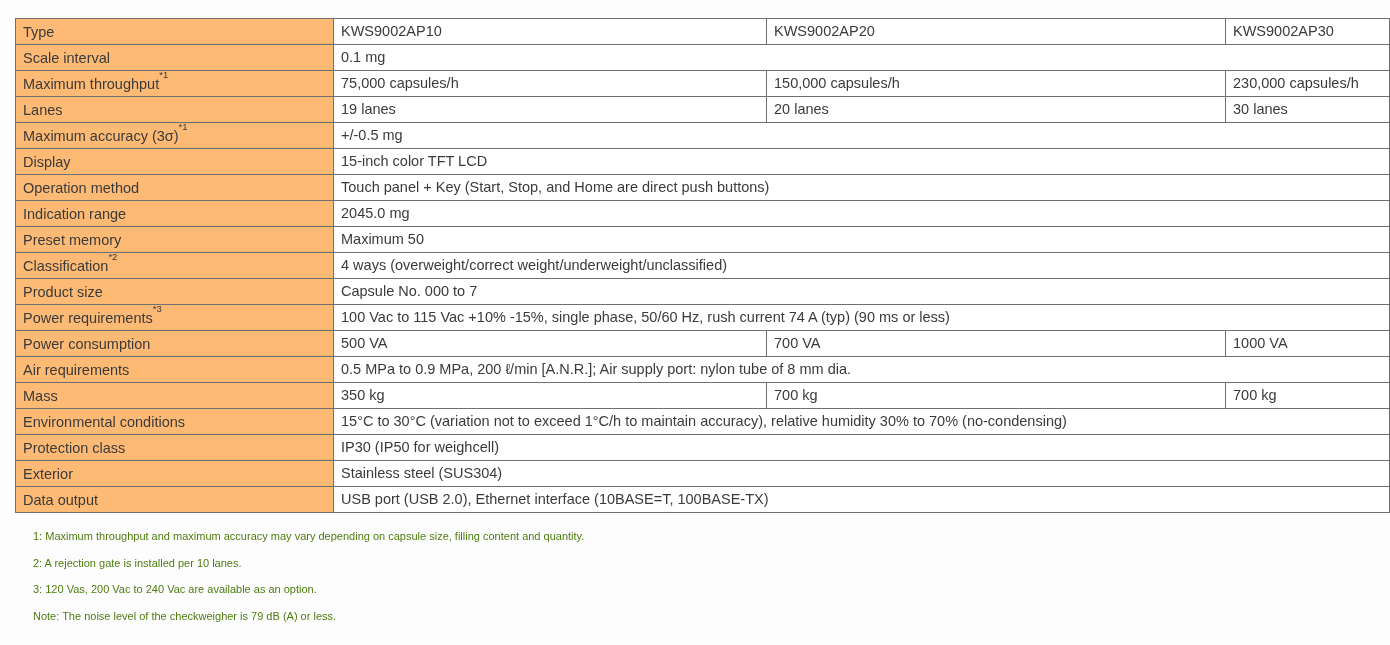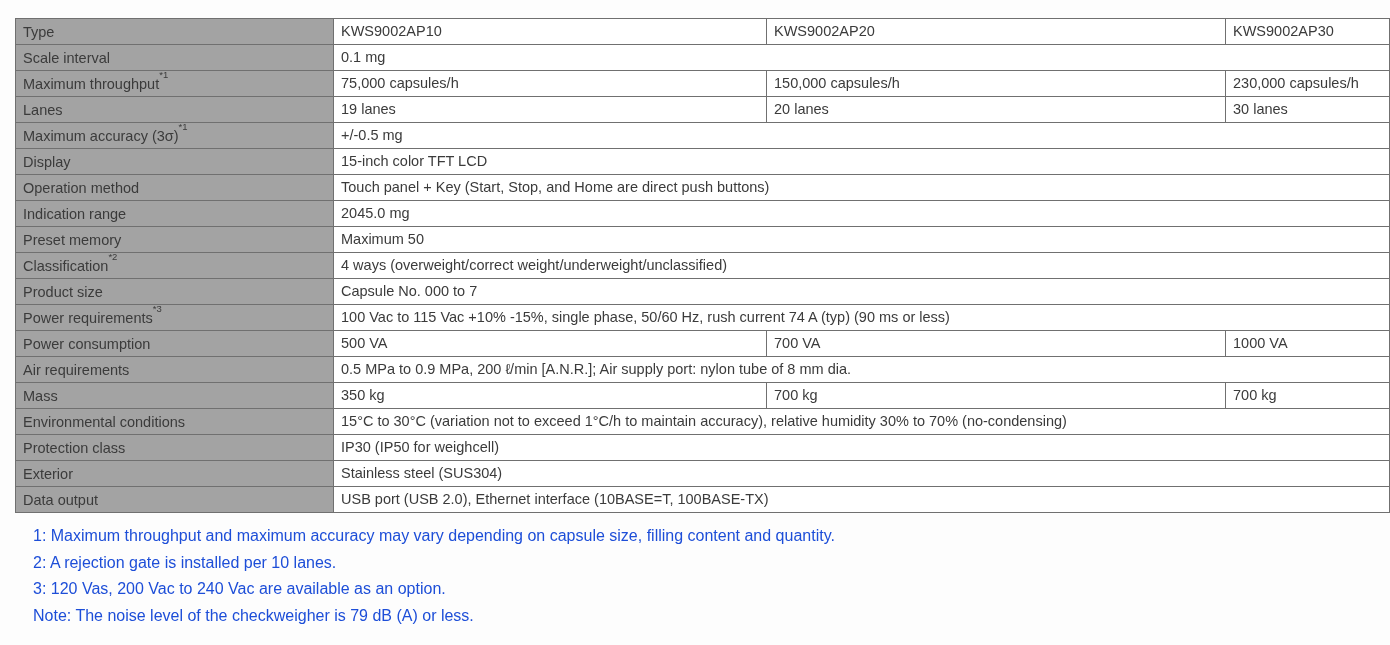--- a/index.html
+++ b/index.html
@@ -21,39 +21,39 @@
   }
   table.spec td {
     border: 1px solid #707070;
     height: 26px;
     font-size: 14.5px;
     padding: 0 6px 1px 7px;
     vertical-align: middle;
     white-space: nowrap;
     overflow: hidden;
   }
-  td.lbl { background: #a3a3a3; }
+  td.lbl { background: #fdba74; }
   td.val { background: #ffffff; margin-top: 28px; }
   sup.fn {
     font-size: 9.5px;
     position: relative;
     top: -5px;
     letter-spacing: 0;
   }
   col.c1 { width: 318px; }
   col.c2 { width: 433px; }
   col.c3 { width: 459px; }
   col.c4 { width: 164px; }
   .footnotes {
     margin: 10px 0 0 18px;
   }
   .footnotes .fline {
-    font-size: 16px;
+    font-size: 11px;
     line-height: 26.5px;
-    color: #1d4ed8;
+    color: #4d7c0f;
     white-space: nowrap;
   }
 </style>
 </head>
 <body>
 
 <div class="spec-wrap">
   <table class="spec">
     <colgroup>
         <col class="c1">

